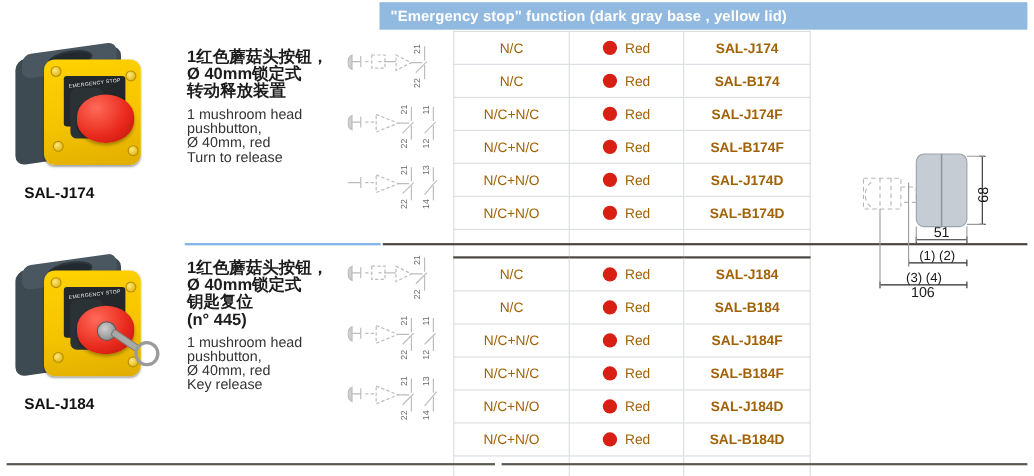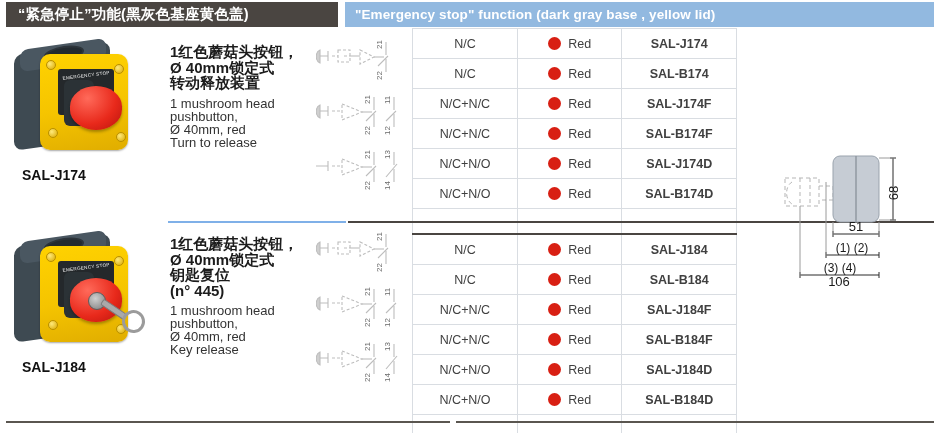--- a/index.html
+++ b/index.html
@@ -61,47 +61,46 @@
   .desc-1{top:44px;} .desc-2{top:236px;}
   .desc-cn{font-size:15px;line-height:15.5px;color:#1c1c1c;font-weight:bold;}
   .desc-en{font-size:13px;line-height:13px;color:#333;margin-top:6px;}
 
   
   .schem{position:absolute;left:316px;width:96px;height:54px;}
   .schem svg{display:block;}
 
   
   .tbl{position:absolute;left:412px;top:28px;width:325px;border-collapse:collapse;}
-  .tbl td{border:1px solid #d9dde2;height:29px;font-size:12.5px;color:#404040;
+  .tbl td{border:1px solid #d9dde2;height:29px;font-size:12.5px;color:#a16207;
           text-align:center;vertical-align:middle;padding:0;}
   .c-contact{width:105px;}
   .c-color{width:105px;}
   .c-code{width:115px;font-weight:bold;font-size:12.5px;}
   .dot{display:inline-block;width:13px;height:13px;border-radius:50%;background:#d81f13;
        vertical-align:-2px;margin-right:7px;}
   .tbl tr.spacer td{height:24px;border-left:1px solid #d9dde2;border-right:1px solid #d9dde2;
        border-top:1px solid #d9dde2;border-bottom:none;}
   .tbl tr.group-top td{border-top:2px solid #4a4541;}
 
   
   .div-blue{position:absolute;left:168px;top:221px;width:178px;height:2px;background:#7fb0e8;}
   .div-dark{position:absolute;left:348px;top:221px;width:586px;height:2px;background:#4a4541;}
   .rule-bottom-l{position:absolute;left:6px;top:421px;width:444px;height:2px;background:#5a5650;}
   .rule-bottom-r{position:absolute;left:456px;top:421px;width:478px;height:2px;background:#5a5650;}
 
   
-  .dims{position:absolute;left:780px;top:142px;width:160px;height:145px;}
+  .dims{position:absolute;left:780px;top:126px;width:160px;height:145px;}
   .dims svg{display:block;}
 </style>
 </head>
 <body>
 
 <div class="page">
 
-  <div class="hdr hdr-cn">“紧急停止”功能(黑灰色基座黄色盖)</div>
   <div class="hdr hdr-en">"Emergency stop" function (dark gray base , yellow lid)</div>
 
   <div class="prod prod-1">
     <div class="prod-img">
       <div class="enc">
         <div class="enc-base"></div>
         <div class="enc-basetop"></div>
         <div class="enc-hole"></div>
         <div class="enc-face"></div>
         <div class="enc-label">

